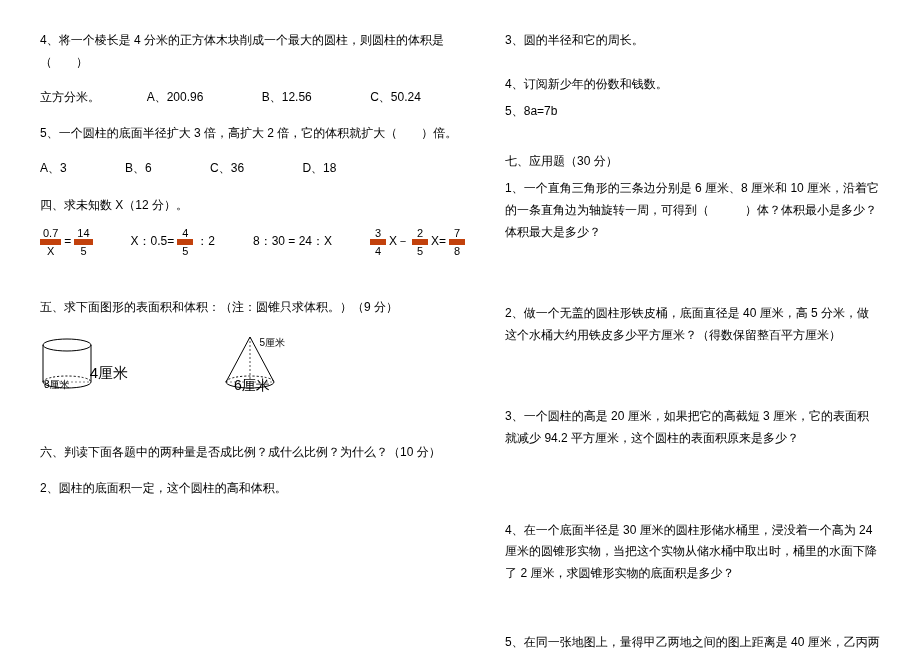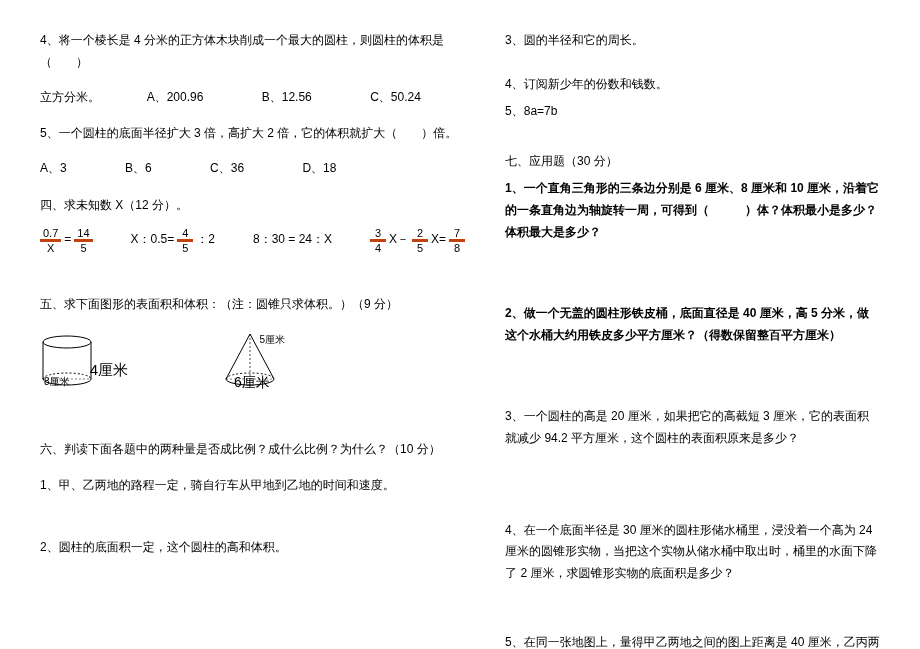--- a/index.html
+++ b/index.html
@@ -14,32 +14,32 @@
       padding: 30px 20px;
     }
     .col {
       flex: 1;
       padding: 0 20px;
       line-height: 1.8;
     }
     .line { margin-bottom: 14px; }
     .line.tight { margin-bottom: 6px; }
     .line.loose { margin-bottom: 40px; }
-    .line.xloose { margin-bottom: 60px; font-weight: bold; }
+    .line.xloose { margin-bottom: 60px; }
     .opt { margin-right: 40px; }
     .opt.w { margin-right: 55px; }
     .frac {
       display: inline-flex;
       flex-direction: column;
       align-items: center;
       vertical-align: middle;
       line-height: 1.1;
       font-size: 11px;
     }
-    .frac .num { border-bottom: 3px solid #c2410c; padding: 0 3px; min-width: 16px; text-align: center; }
+    .frac .num { border-bottom: 6px solid #c2410c; padding: 0 3px; min-width: 16px; text-align: center; }
     .frac .den { padding: 0 3px; min-width: 16px; text-align: center; }
     .eq-row { display: flex; gap: 38px; align-items: center; flex-wrap: nowrap; }
     .eq { display: inline-flex; align-items: center; gap: 3px; white-space: nowrap; }
     .sec-title { margin-top: 15px; margin-bottom: 10px; }
     .figs { display: flex; align-items: flex-end; gap: 120px; margin-top: 8px; margin-bottom: 50px; }
     .cyl { position: relative; width: 60px; }
     .cyl svg { display: block; }
     .cyl .lbl-h { position: absolute; right: -28px; top: 22px; font-size: 15px; }
     .cyl .lbl-d { position: absolute; bottom: -2px; left: 4px; font-size: 10px; }
     .cone { position: relative; width: 70px; }
@@ -137,21 +137,20 @@
         <path d="M 6 50 A 24 6 0 0 1 54 50" fill="none" stroke="#000" stroke-width="1" stroke-dasharray="2,2"></path>
         <line x1="30" y1="5" x2="30" y2="50" stroke="#000" stroke-width="0.7" stroke-dasharray="2,2"></line>
         <line x1="6" y1="50" x2="54" y2="50" stroke="#000" stroke-width="0.5" stroke-dasharray="2,2"></line>
       </svg>
       <span class="lbl-s">5厘米</span>
       <span class="lbl-b">6厘米</span>
     </div>
   </div>
 
   <div class="line">六、判读下面各题中的两种量是否成比例？成什么比例？为什么？（10 分）</div>
-  <div class="line loose">1、甲、乙两地的路程一定，骑自行车从甲地到乙地的时间和速度。</div>
   <div class="line">2、圆柱的底面积一定，这个圆柱的高和体积。</div>
 
 </div>
 
 <div class="col">
 
   <div class="line" style="margin-bottom:22px;">3、圆的半径和它的周长。</div>
   <div class="line tight">4、订阅新少年的份数和钱数。</div>
   <div class="line" style="margin-bottom:28px;">5、8a=7b</div>
 

